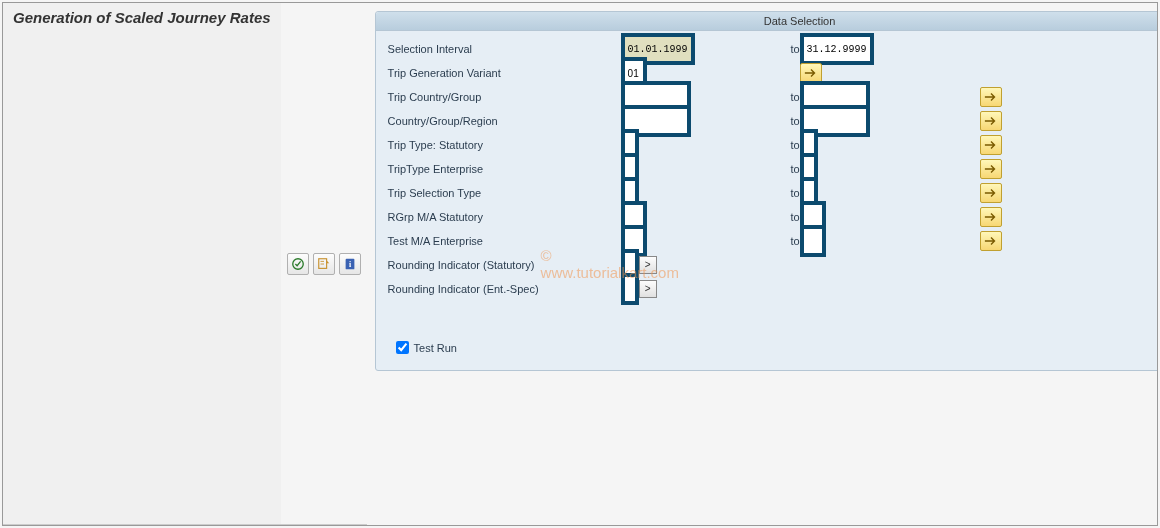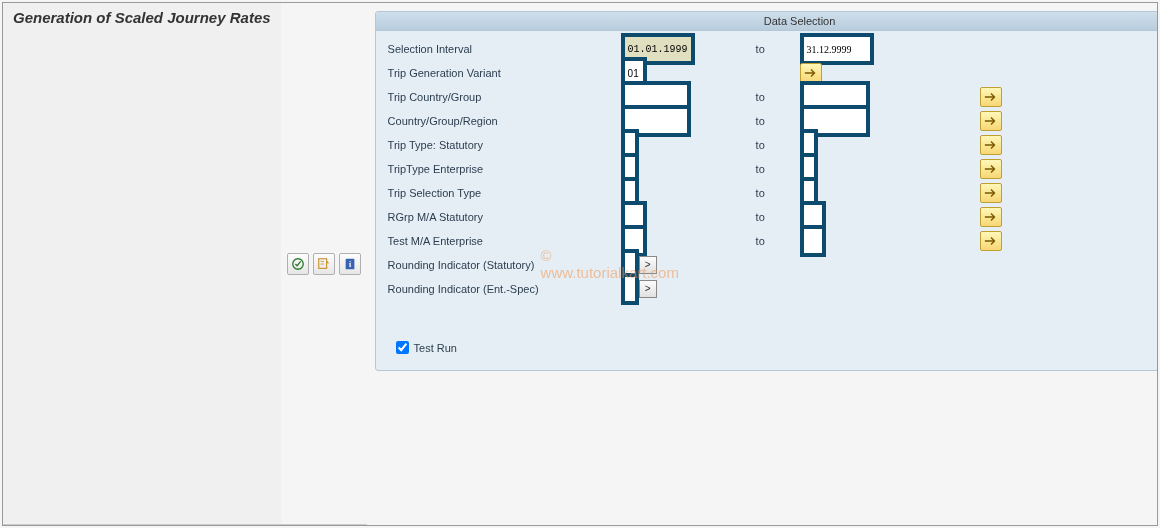--- a/index.html
+++ b/index.html
@@ -99,20 +99,21 @@
       font-size: 11px;
       padding-left: 2px;
     }
     .col-from {
       width: 135px;
     }
     .col-to-lbl {
       width: 44px;
       color: #2b3d4f;
       font-size: 11px;
+      text-align: right;
     }
     .col-to {
       width: 120px;
       display: flex;
       align-items: center;
       gap: 2px;
     }
     .col-ext {
       width: 60px;
       display: flex;
@@ -128,21 +129,21 @@
       font-size: 10px;
       padding: 1px 3px;
       height: 32px;
       font-family: inherit;
     }
     .fld.w-date { width: 74px; }
     .fld.w-med { width: 70px; }
     .fld.w-sm { width: 26px; }
     .fld.w-xs { width: 18px; }
     .fld.highlight { background: #e0dfbf; font-family: 'Courier New', monospace; }
-    .fld.datebox { font-family: Liberation Serif, serif; }
+    .fld.datebox { font-family: Liberation Mono, monospace; }
     .dd-btn {
       width: 18px;
       height: 18px;
       border: 1px solid #888;
       background: linear-gradient(#fdfdfd, #e0e0e0);
       display: inline-flex;
       align-items: center;
       justify-content: center;
       font-size: 10px;
       cursor: pointer;

